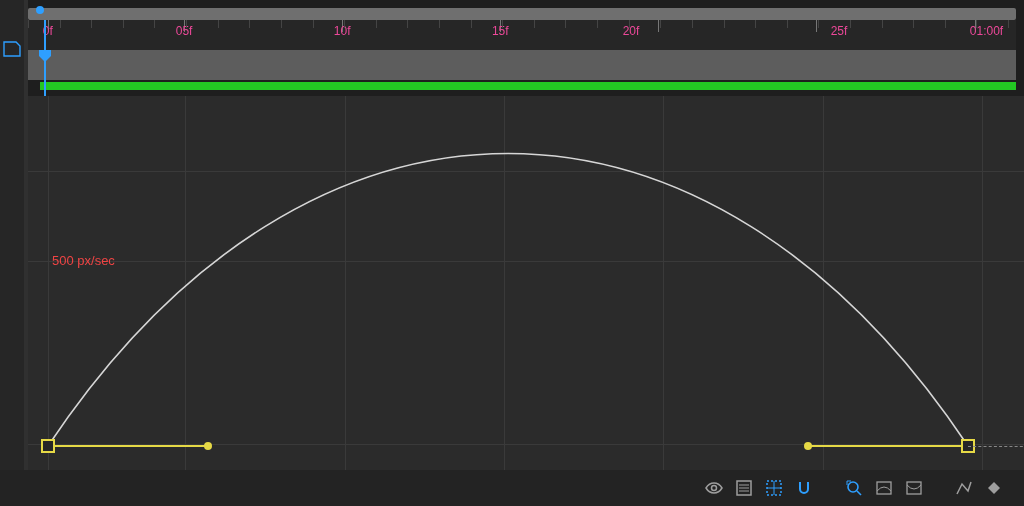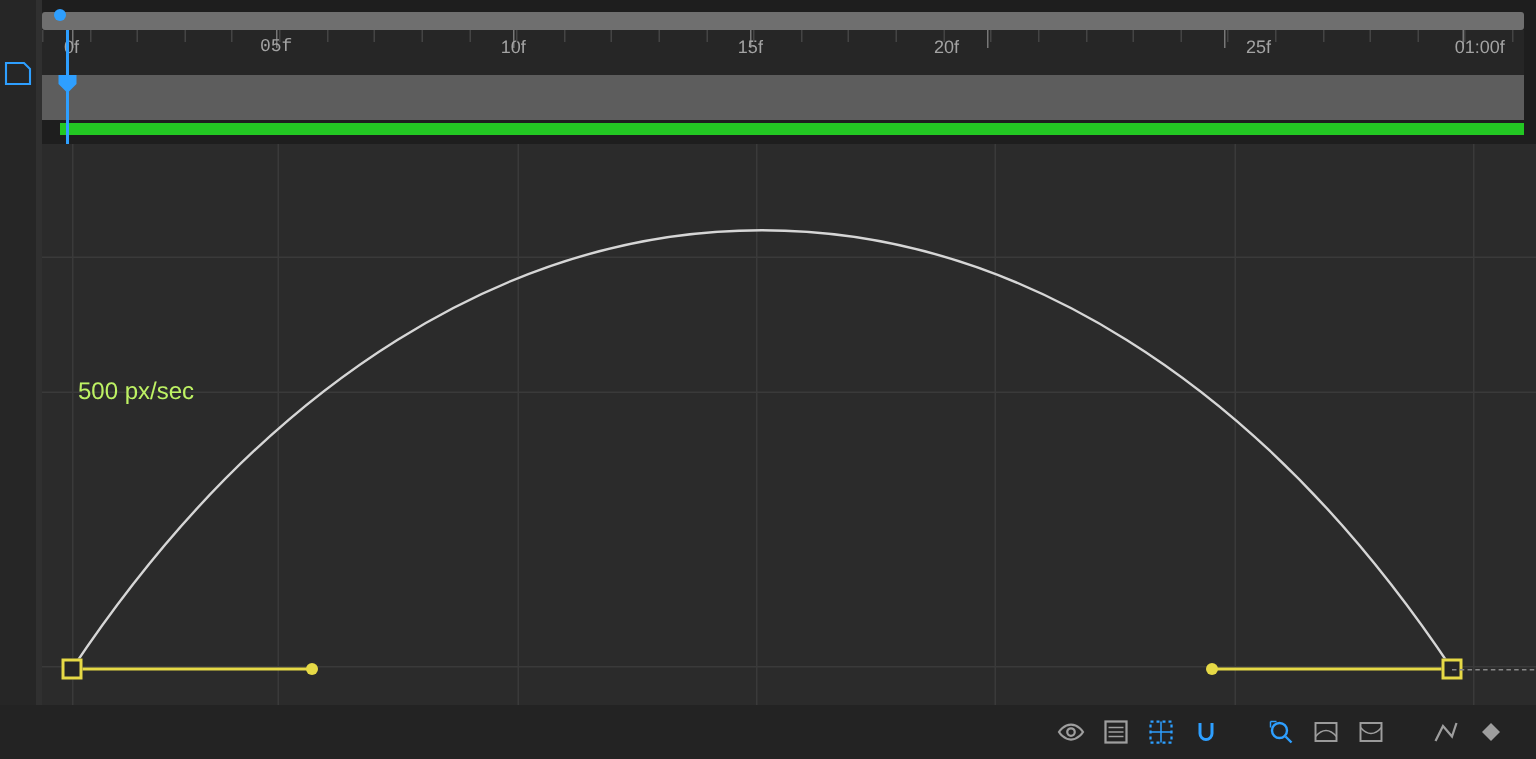--- a/index.html
+++ b/index.html
@@ -4,27 +4,27 @@
 <style>
   html,body{margin:0;padding:0;width:1024px;height:506px;background:#1e1e1e;font-family:Arial,Helvetica,sans-serif;overflow:hidden}
   .panel{position:absolute;inset:0;background:#1e1e1e}
   .gutter{position:absolute;left:0;top:0;width:28px;height:506px;background:#262626}
   .gutter-bevel{position:absolute;left:24px;top:0;width:4px;height:506px;background:#303030}
   .ruler-strip{position:absolute;left:28px;top:8px;right:8px;height:12px;background:#6f6f6f;border-radius:2px}
   .ruler-knob{position:absolute;left:36px;top:6px;width:8px;height:8px;border-radius:50%;background:#2e9fff}
   .ruler{position:absolute;left:28px;right:8px;top:20px;height:30px;background:#262626}
   .ruler-tick{position:absolute;top:0;height:8px;width:1px;background:#444}
   .ruler-tick.major{height:12px;background:#777}
-  .ruler-label{position:absolute;top:4px;font-size:12px;color:#a3a3a3;transform:translateX(-50%)}
+  .ruler-label{position:absolute;top:4px;font-size:12px;color:#ec4899;transform:translateX(-50%)}
   .track-strip{position:absolute;left:28px;right:8px;top:50px;height:30px;background:#5d5d5d}
   .green-bar{position:absolute;left:40px;right:8px;top:82px;height:8px;background:#23c723}
   .graph-area{position:absolute;left:28px;right:0;top:96px;bottom:36px;background:#2b2b2b}
   .grid-v{position:absolute;top:0;bottom:0;width:1px;background:#3a3a3a}
   .grid-h{position:absolute;left:0;right:0;height:1px;background:#3a3a3a}
-  .axis-label{position:absolute;left:24px;font-size:16px;color:#bef264}
+  .axis-label{position:absolute;left:24px;font-size:13px;color:#ef4444}
   .cti-line{position:absolute;top:20px;bottom:36px;width:2px;background:#2e9fff;left:44px}
   .cti-head{position:absolute;top:50px;left:38px;width:14px;height:12px}
   .curve{position:absolute;inset:0;overflow:visible}
   .kf{position:absolute;width:10px;height:10px;border:2px solid #e6d946;background:#262626;transform:translate(-50%,-50%)}
   .bez-line{position:absolute;height:2px;background:#e6d946}
   .bez-pt{position:absolute;width:8px;height:8px;border-radius:50%;background:#e6d946;transform:translate(-50%,-50%)}
   .dash{position:absolute;height:0;border-top:1px dashed #888}
   .footer{position:absolute;left:0;right:0;bottom:0;height:36px;background:#232323;display:flex;justify-content:flex-end;align-items:center;padding-right:12px;gap:14px}
   .ftr-icon{width:20px;height:20px;display:inline-flex;align-items:center;justify-content:center;color:#9e9e9e}
   .ftr-icon.active{color:#2e9fff}
@@ -46,21 +46,21 @@
       </svg>
   </div>
 
   <div class="ruler-strip"></div>
   <div class="ruler-knob"></div>
 
   <div class="ruler" id="ruler">
       <div class="ruler-tick major" style="left: 19.76px;"></div>
       <div class="ruler-label" style="left: 19.76px;">0f</div>
       <div class="ruler-tick major" style="left: 156.104px;"></div>
-      <div class="ruler-label" style="left: 156.104px; font-family: Liberation Mono, monospace;">05f</div>
+      <div class="ruler-label" style="left: 156.104px;">05f</div>
       <div class="ruler-tick major" style="left: 314.184px;"></div>
       <div class="ruler-label" style="left: 314.184px;">10f</div>
       <div class="ruler-tick major" style="left: 472.264px;"></div>
       <div class="ruler-label" style="left: 472.264px;">15f</div>
       <div class="ruler-tick major" style="left: 630.344px;"></div>
       <div class="ruler-label" style="left: 603px;">20f</div>
       <div class="ruler-tick major" style="left: 788.424px;"></div>
       <div class="ruler-label" style="left: 811px;">25f</div>
       <div class="ruler-tick major" style="left: 946.504px;"></div>
       <div class="ruler-label" style="left: 946.504px; padding-left: 24px;">01:00f</div>

